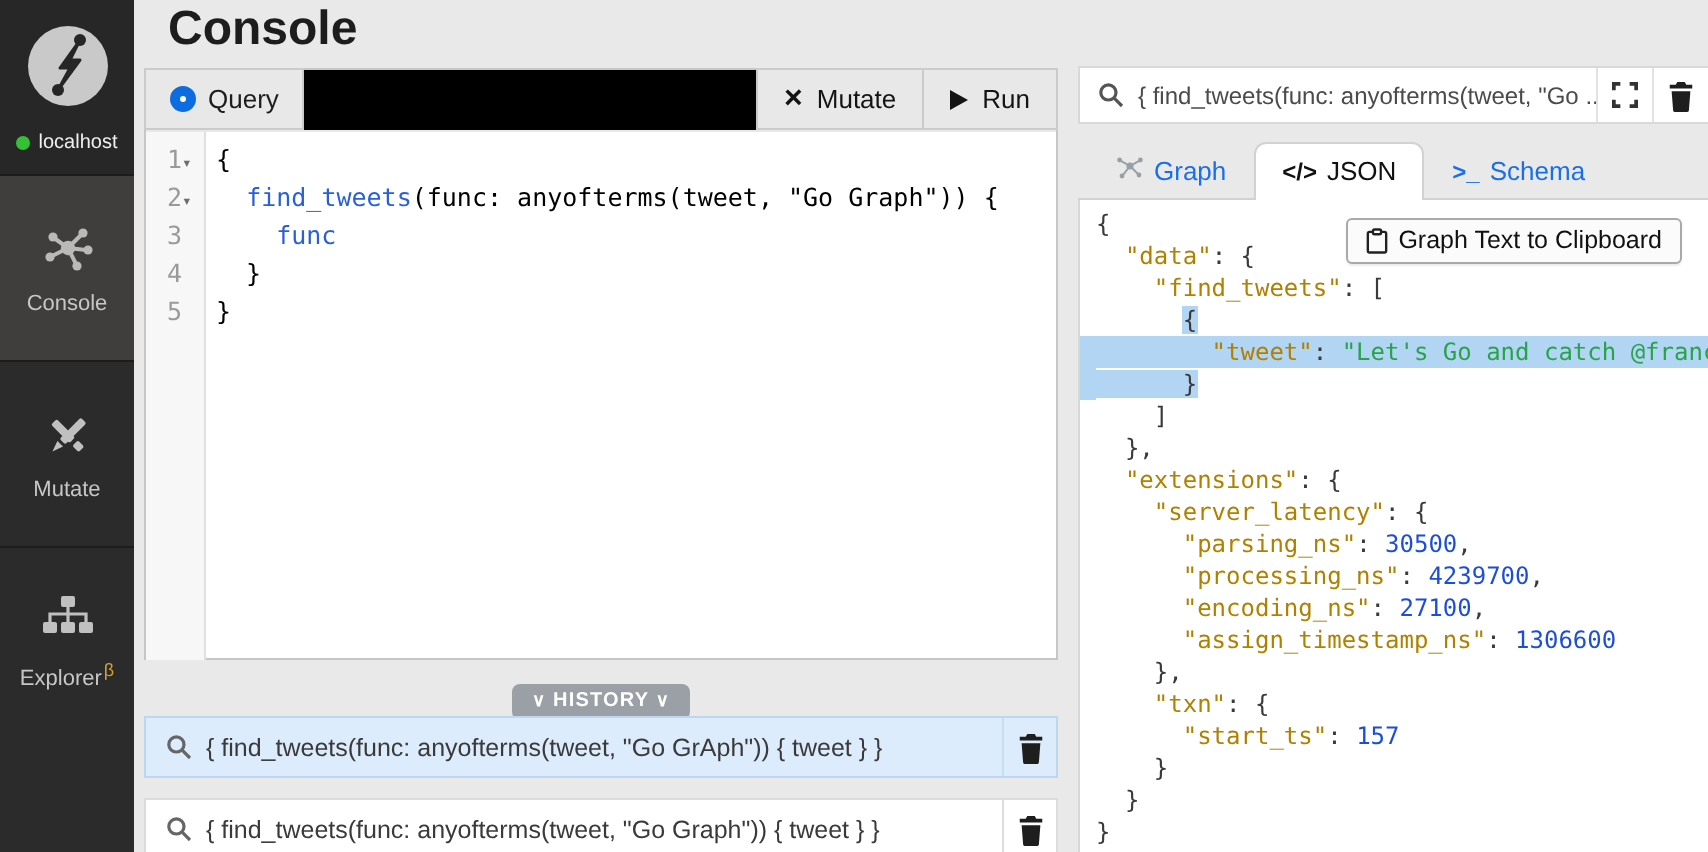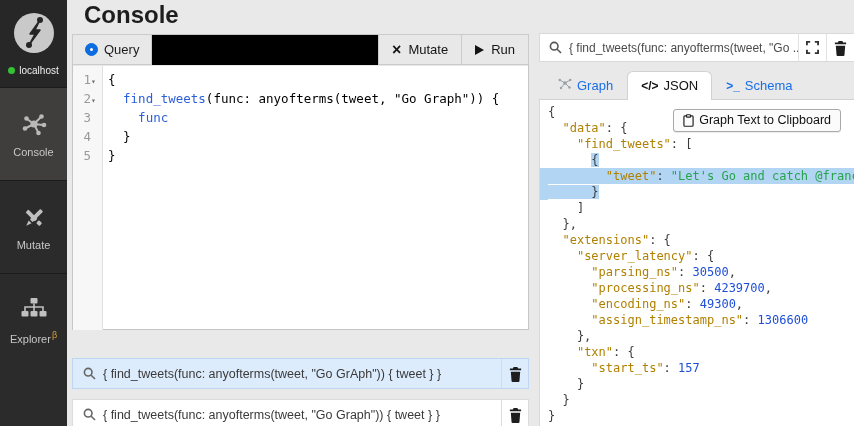--- a/index.html
+++ b/index.html
@@ -177,20 +177,27 @@
       <div class="code" id="code-lines">
           <div class="ed-line"><span class="tp">{</span></div>
           <div class="ed-line"><span class="tp">  </span><span class="tb">find_tweets</span><span class="tp">(func: anyofterms(tweet, "Go Graph")) {</span></div>
           <div class="ed-line"><span class="tp">    </span><span class="tb">func</span></div>
           <div class="ed-line"><span class="tp">  }</span></div>
           <div class="ed-line"><span class="tp">}</span></div>
         </div>
     </div>
   </div>
 
+  <div class="history-pill-row">
+    <span class="pill">
+      <span class="chev">∨</span>
+      <span>HISTORY</span>
+      <span class="chev">∨</span>
+    </span>
+  </div>
   <div id="history-list">
       <div class="hist-item selected" style="top: 358px;">
         <span class="q-icon">
           <svg width="13" height="13" viewBox="0 0 13 13" fill="none" stroke="#666" stroke-width="1.6">
             <circle cx="5.2" cy="5.2" r="3.8"></circle>
             <line x1="8.2" y1="8.2" x2="12" y2="12"></line>
           </svg>
         </span>
         <span class="hist-query">{ find_tweets(func: anyofterms(tweet, "Go GrAph")) { tweet } }</span>
         <span class="hist-trash">
@@ -280,21 +287,21 @@
           <div class="jline"><span class="jp">    </span><span class="jk">"find_tweets"</span><span class="jp">: [</span></div>
           <div class="jline"><span class="jp">      </span><span class="jp sel">{</span></div>
           <div class="jline full"><span class="jp">        </span><span class="jk">"tweet"</span><span class="jp">: </span><span class="js">"Let's Go and catch @francesc</span></div>
           <div class="jline padless"><span class="padsel sel"></span><span class="jp sel">      }</span></div>
           <div class="jline"><span class="jp">    ]</span></div>
           <div class="jline"><span class="jp">  },</span></div>
           <div class="jline"><span class="jp">  </span><span class="jk">"extensions"</span><span class="jp">: {</span></div>
           <div class="jline"><span class="jp">    </span><span class="jk">"server_latency"</span><span class="jp">: {</span></div>
           <div class="jline"><span class="jp">      </span><span class="jk">"parsing_ns"</span><span class="jp">: </span><span class="jn">30500</span><span class="jp">,</span></div>
           <div class="jline"><span class="jp">      </span><span class="jk">"processing_ns"</span><span class="jp">: </span><span class="jn">4239700</span><span class="jp">,</span></div>
-          <div class="jline"><span class="jp">      </span><span class="jk">"encoding_ns"</span><span class="jp">: </span><span class="jn">49300</span><span class="jp">,</span></div>
+          <div class="jline"><span class="jp">      </span><span class="jk">"encoding_ns"</span><span class="jp">: </span><span class="jn">27100</span><span class="jp">,</span></div>
           <div class="jline"><span class="jp">      </span><span class="jk">"assign_timestamp_ns"</span><span class="jp">: </span><span class="jn">1306600</span></div>
           <div class="jline"><span class="jp">    },</span></div>
           <div class="jline"><span class="jp">    </span><span class="jk">"txn"</span><span class="jp">: {</span></div>
           <div class="jline"><span class="jp">      </span><span class="jk">"start_ts"</span><span class="jp">: </span><span class="jn">157</span></div>
           <div class="jline"><span class="jp">    }</span></div>
           <div class="jline"><span class="jp">  }</span></div>
           <div class="jline"><span class="jp">}</span></div>
         </div>
     </div>
   </section>

